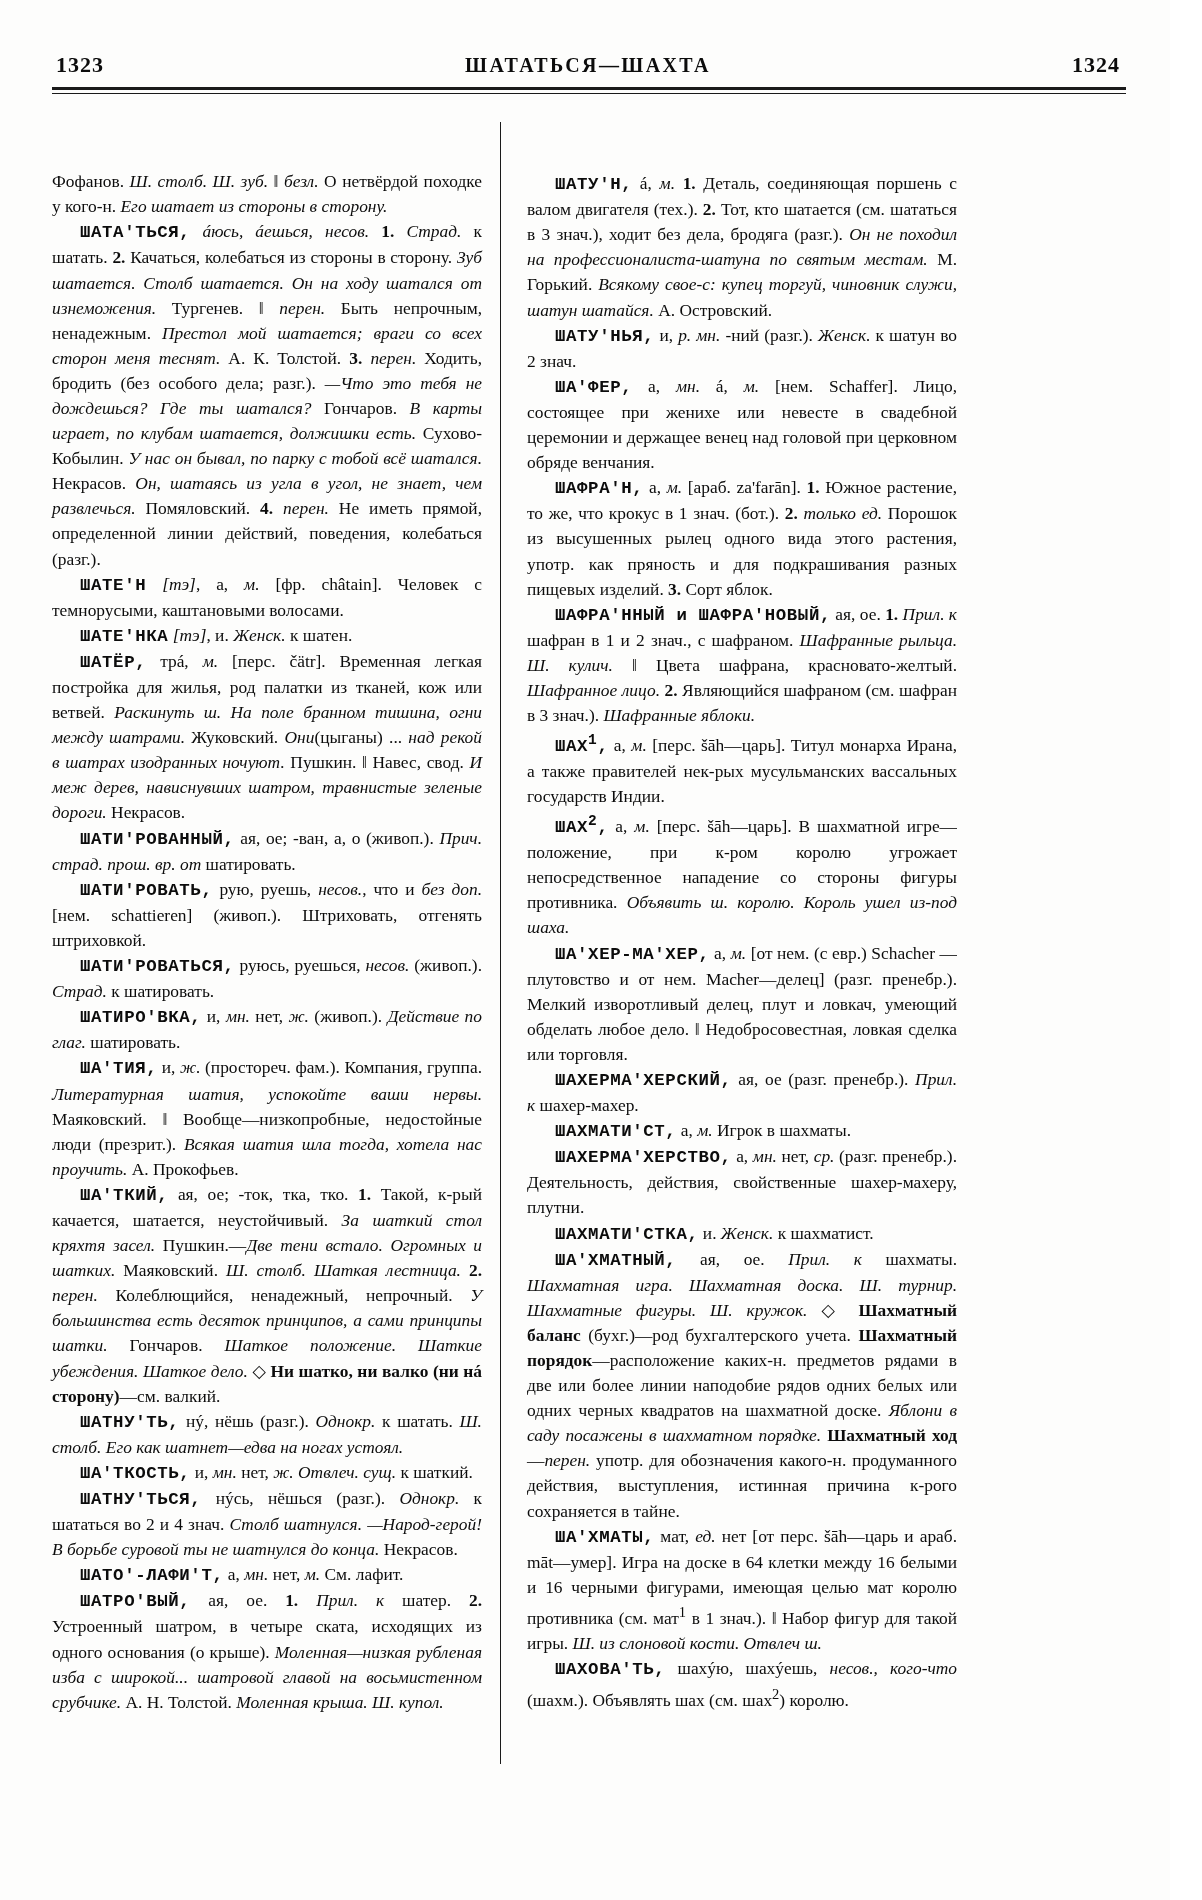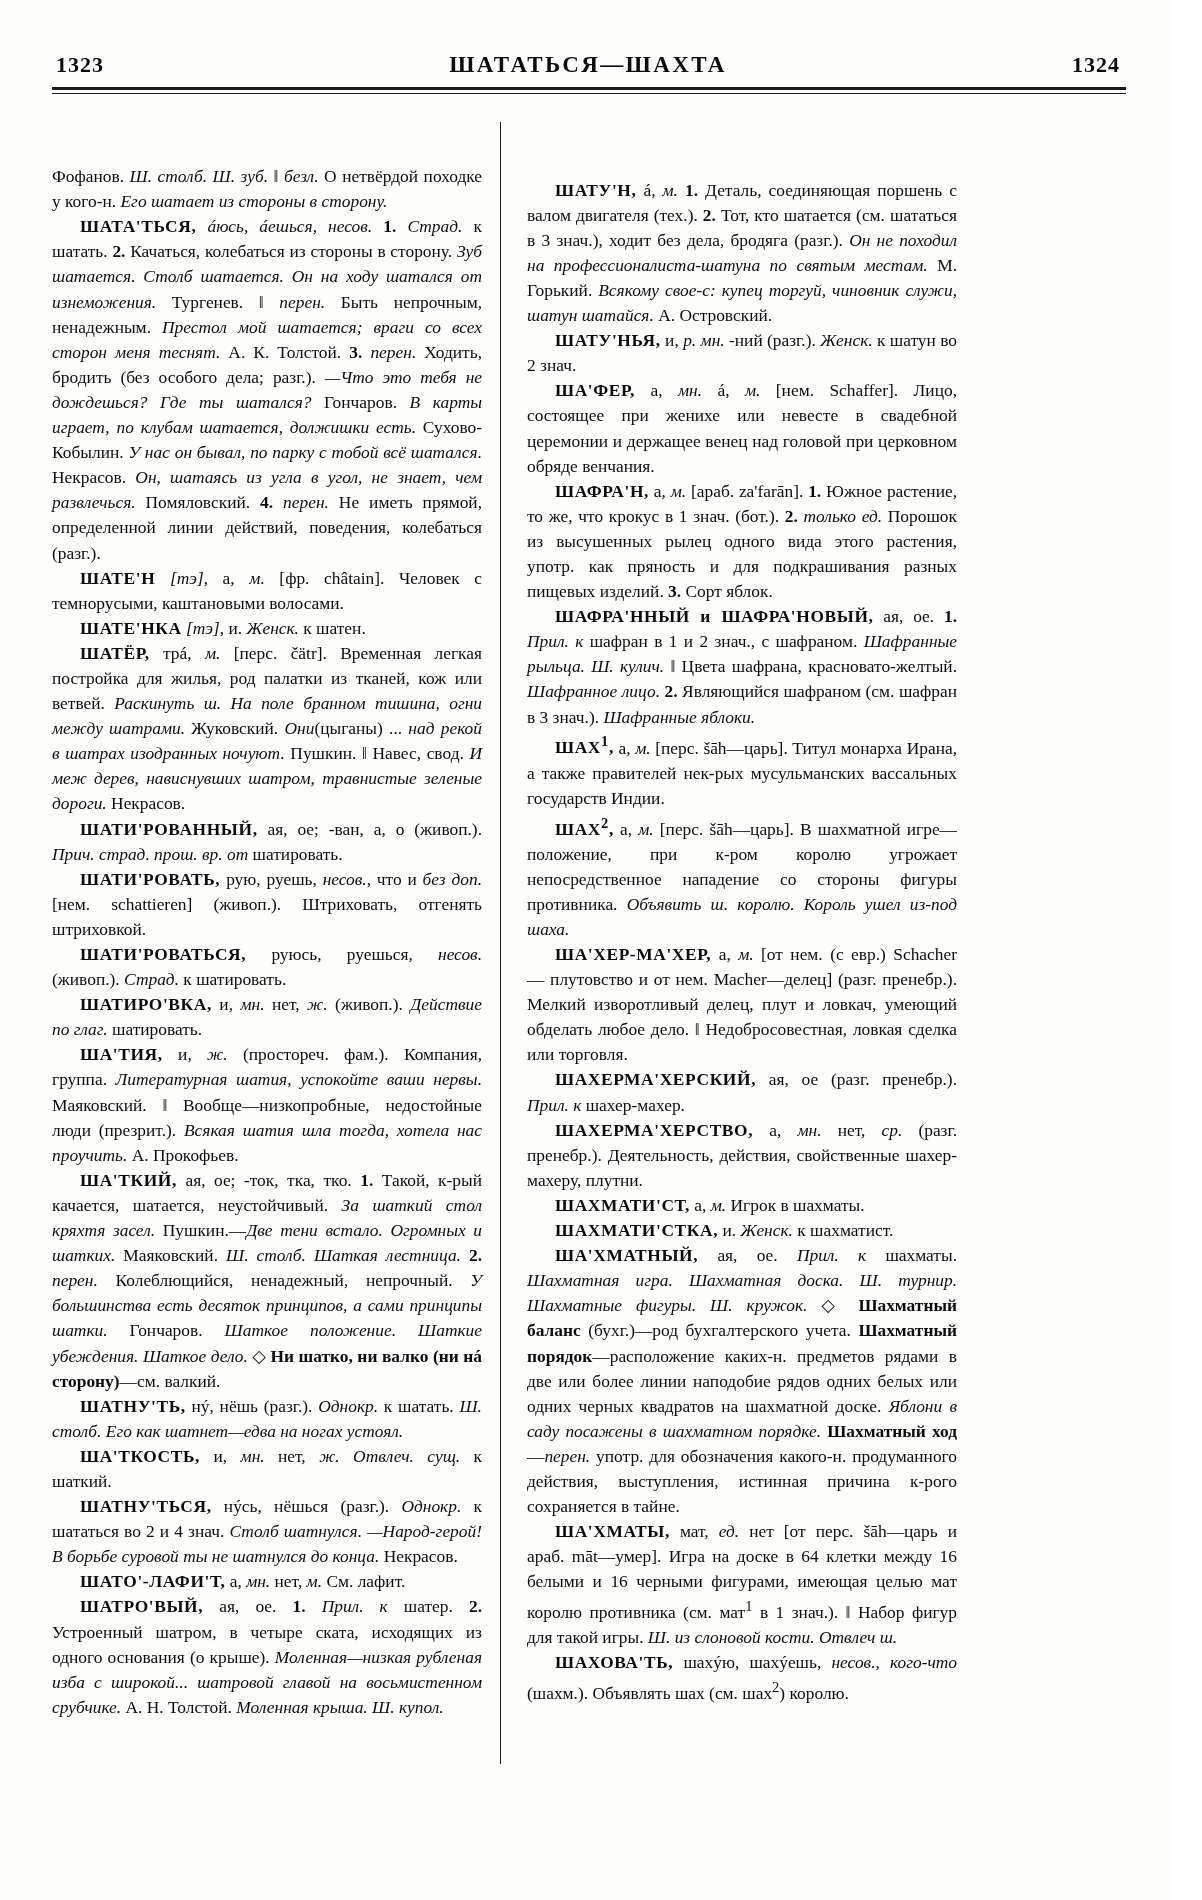--- a/index.html
+++ b/index.html
@@ -30,21 +30,21 @@
     font-weight: bold;
     font-size: 21px;
     letter-spacing: 0.5px;
     padding: 0 6px 0 4px;
   }
   .running-head .folio {
     font-size: 22px;
     letter-spacing: 1px;
   }
   .running-head .head-title {
-    font-size: 23px;
+    font-size: 20px;
     letter-spacing: 2.4px;
   }
   .rule-double {
     margin: 9px 0 14px 0;
     border-top: 3px solid #1a1a1a;
     border-bottom: 1.6px solid #1a1a1a;
     height: 3px;
   }
   
   .columns {
@@ -76,20 +76,21 @@
     margin: 0;
     text-indent: 28px;
   }
   p.cont {
     margin: 0;
     text-indent: 0;
   }
   .hw {
     font-weight: bold;
     letter-spacing: 0.6px;
+    font-family: Liberation Mono, monospace;
   }
 </style>
 </head>
 <body>
 
 <div class="page">
 
   <div class="running-head">
     <span class="folio">1323</span>
     <span class="head-title">ШАТАТЬСЯ—ШАХТА</span>
@@ -127,22 +128,22 @@
       <div>
           <p class="entry"><span class="hw">ШАТУ'Н,</span><span> á, <i>м.</i> <b>1.</b> Деталь, соединяющая поршень с валом двигателя (тех.). <b>2.</b> Тот, кто шатается (см. шататься в 3 знач.), ходит без дела, бродяга (разг.). <i>Он не походил на профессионалиста-шатуна по святым местам.</i> М. Горький. <i>Всякому свое-с: купец торгуй, чиновник служи, шатун шатайся.</i> А. Островский.</span></p>
           <p class="entry"><span class="hw">ШАТУ'НЬЯ,</span><span> и, <i>р. мн.</i> -ний (разг.). <i>Женск.</i> к шатун во 2 знач.</span></p>
           <p class="entry"><span class="hw">ША'ФЕР,</span><span> а, <i>мн.</i> á, <i>м.</i> [нем. Schaffer]. Лицо, состоящее при женихе или невесте в свадебной церемонии и держащее венец над головой при церковном обряде венчания.</span></p>
           <p class="entry"><span class="hw">ШАФРА'Н,</span><span> а, <i>м.</i> [араб. za'farān]. <b>1.</b> Южное растение, то же, что крокус в 1 знач. (бот.). <b>2.</b> <i>только ед.</i> Порошок из высушенных рылец одного вида этого растения, употр. как пряность и для подкрашивания разных пищевых изделий. <b>3.</b> Сорт яблок.</span></p>
           <p class="entry"><span class="hw">ШАФРА'ННЫЙ</span><span class="hw"> и <b>ШАФРА'НОВЫЙ,</b></span><span>  ая, ое. <b>1.</b> <i>Прил. к</i> шафран в 1 и 2 знач., с шафраном. <i>Шафранные рыльца. Ш. кулич.</i> ‖ Цвета шафрана, красновато-желтый. <i>Шафранное лицо.</i> <b>2.</b> Являющийся шафраном (см. шафран в 3 знач.). <i>Шафранные яблоки.</i></span></p>
           <p class="entry"><span class="hw">ШАХ<sup>1</sup>,</span><span> а, <i>м.</i> [перс. šāh—царь]. Титул монарха Ирана, а также правителей нек-рых мусульманских вассальных государств Индии.</span></p>
           <p class="entry"><span class="hw">ШАХ<sup>2</sup>,</span><span> а, <i>м.</i> [перс. šāh—царь]. В шахматной игре—положение, при к-ром королю угрожает непосредственное нападение со стороны фигуры противника. <i>Объявить ш. королю. Король ушел из-под шаха.</i></span></p>
           <p class="entry"><span class="hw">ША'ХЕР-МА'ХЕР,</span><span> а, <i>м.</i> [от нем. (с евр.) Schacher — плутовство и от нем. Macher—делец] (разг. пренебр.). Мелкий изворотливый делец, плут и ловкач, умеющий обделать любое дело. ‖ Недобросовестная, ловкая сделка или торговля.</span></p>
           <p class="entry"><span class="hw">ШАХЕРМА'ХЕРСКИЙ,</span><span> ая, ое (разг. пренебр.). <i>Прил. к</i> шахер-махер.</span></p>
+          <p class="entry"><span class="hw">ШАХМАТИ'СТ,</span><span> а, <i>м.</i> Игрок в шахматы.</span></p>
           <p class="entry"><span class="hw">ШАХЕРМА'ХЕРСТВО,</span><span> а, <i>мн.</i> нет, <i>ср.</i> (разг. пренебр.). Деятельность, действия, свойственные шахер-махеру, плутни.</span></p>
-          <p class="entry"><span class="hw">ШАХМАТИ'СТ,</span><span> а, <i>м.</i> Игрок в шахматы.</span></p>
           <p class="entry"><span class="hw">ШАХМАТИ'СТКА,</span><span> и. <i>Женск.</i> к шахматист.</span></p>
           <p class="entry"><span class="hw">ША'ХМАТНЫЙ,</span><span> ая, ое. <i>Прил. к</i> шахматы. <i>Шахматная игра. Шахматная доска. Ш. турнир. Шахматные фигуры. Ш. кружок.</i> ◇ <b>Шахматный баланс</b> (бухг.)—род бухгалтерского учета. <b>Шахматный порядок</b>—расположение каких-н. предметов рядами в две или более линии наподобие рядов одних белых или одних черных квадратов на шахматной доске. <i>Яблони в саду посажены в шахматном порядке.</i> <b>Шахматный ход</b>—<i>перен.</i> употр. для обозначения какого-н. продуманного действия, выступления, истинная причина к-рого сохраняется в тайне.</span></p>
           <p class="entry"><span class="hw">ША'ХМАТЫ,</span><span> мат, <i>ед.</i> нет [от перс. šāh—царь и араб. māt—умер]. Игра на доске в 64 клетки между 16 белыми и 16 черными фигурами, имеющая целью мат королю противника (см. мат<sup>1</sup> в 1 знач.). ‖ Набор фигур для такой игры. <i>Ш. из слоновой кости. Отвлеч ш.</i></span></p>
           <p class="entry"><span class="hw">ШАХОВА'ТЬ,</span><span> шахýю, шахýешь, <i>несов., кого-что</i> (шахм.). Объявлять шах (см. шах<sup>2</sup>) королю.</span></p>
         </div>
     </div>
 
   </div>
 </div>
 

